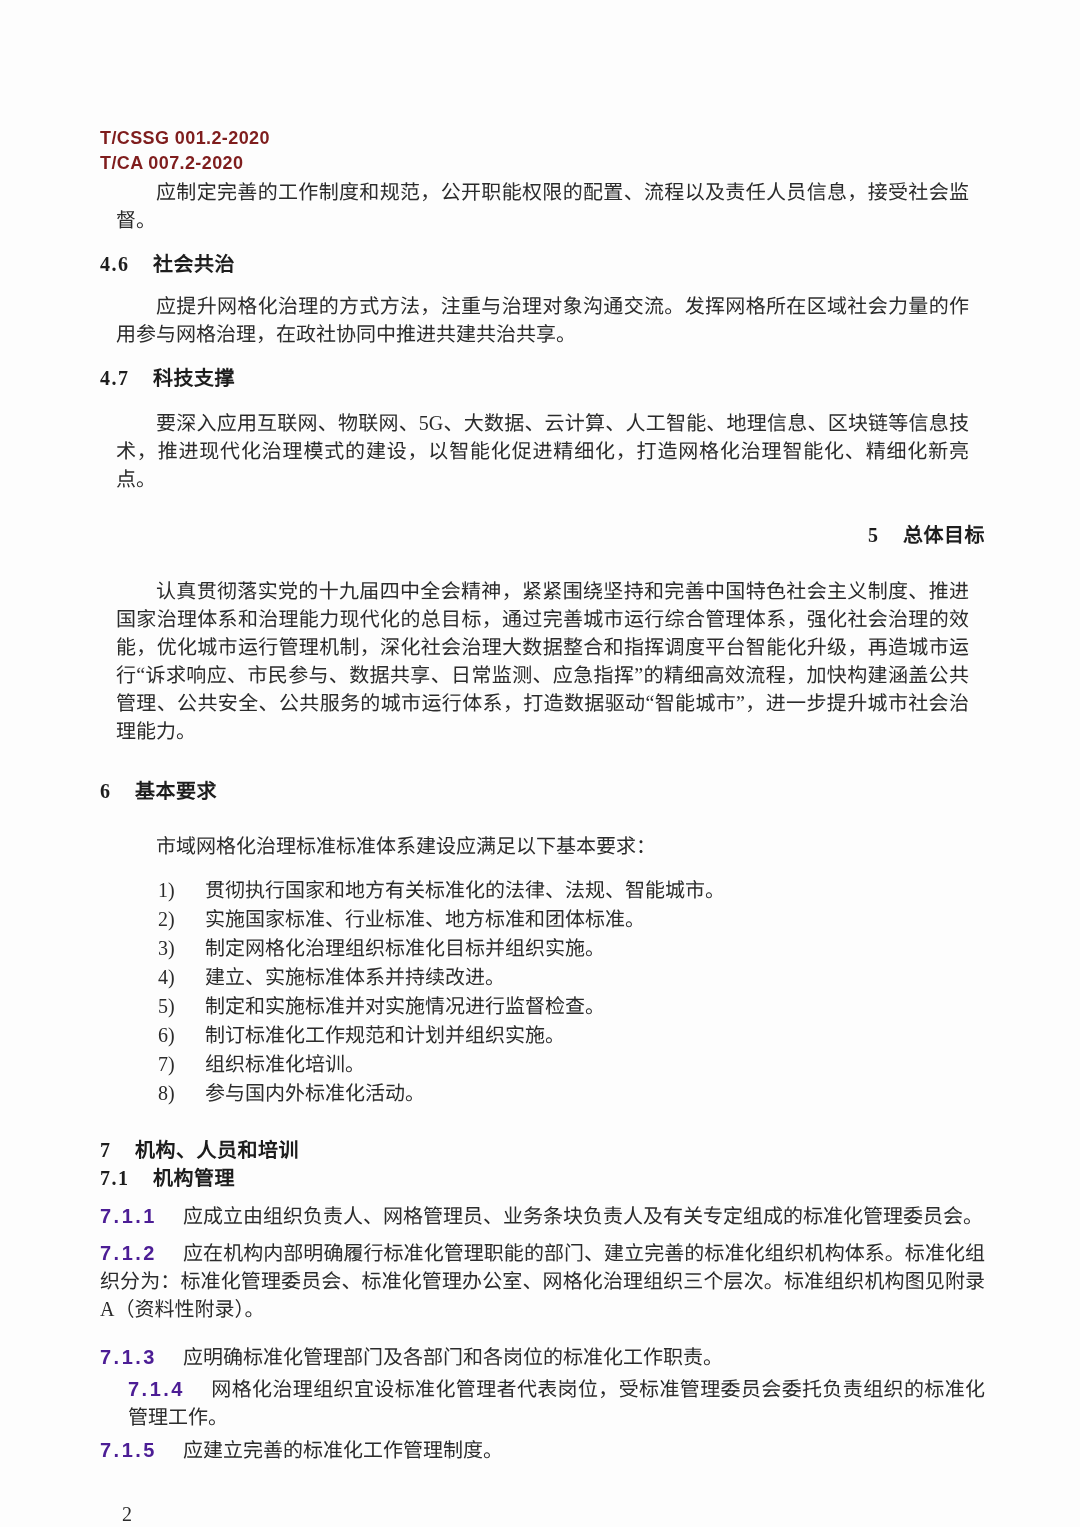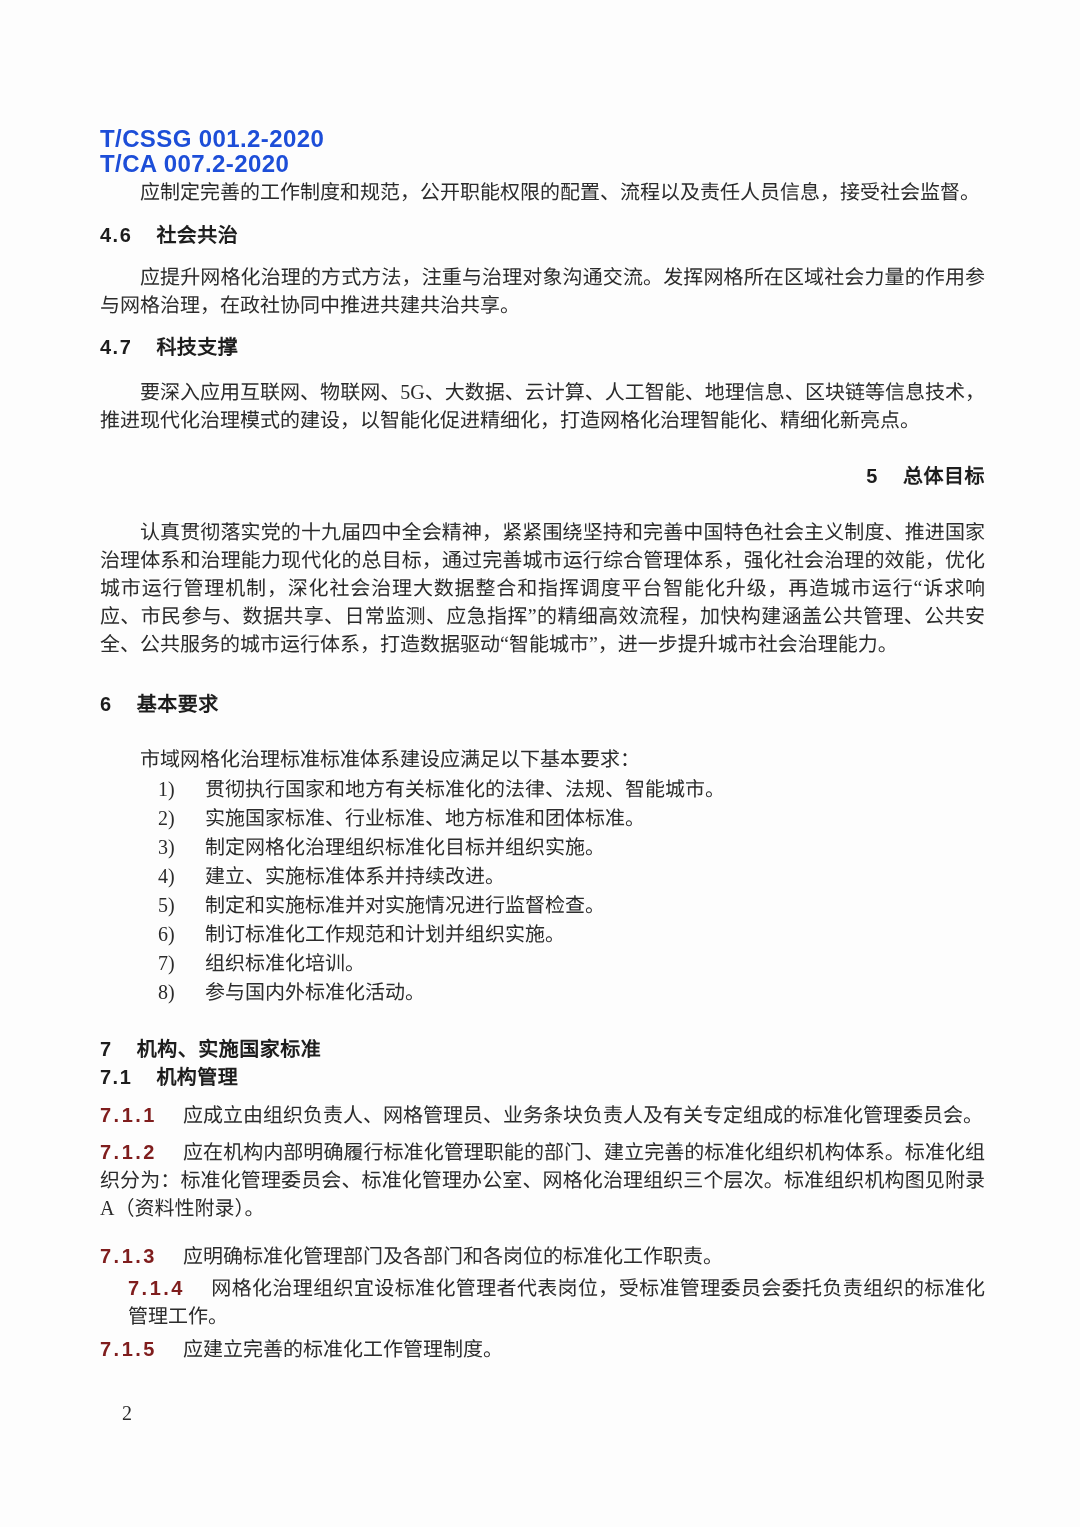--- a/index.html
+++ b/index.html
@@ -17,36 +17,36 @@
     color: #2b2b2b;
     font-family: "Liberation Serif", "DejaVu Serif", serif;
     font-size: 20px;
     line-height: 28px;
     overflow: hidden;
   }
   
   .doc-codes {
     font-family: "Liberation Sans", "DejaVu Sans", sans-serif;
     font-weight: bold;
-    font-size: 24px;
+    font-size: 18px;
     line-height: 25px;
     letter-spacing: 0.4px;
-    color: #1d4ed8;
+    color: #7f1d1d;
   }
   
   .body {
-    margin: 0;
+    margin: 16px;
     text-align: justify;
   }
   .indent { text-indent: 2em; }
   .lead   { margin-top: 2px; }
   
   .heading {
     margin: 0;
-    font-family: Liberation Sans, sans-serif;
+    font-family: Liberation Serif, serif;
     font-weight: bold;
     font-size: 20px;
     line-height: 28px;
     color: #1d1d1d;
     letter-spacing: 0.5px;
   }
   .heading .hnum { margin-right: 18px; letter-spacing: 1.5px; }
   .h46  { margin-top: 15px; }
   .b46  { margin-top: 14px; }
   .h47  { margin-top: 14px; }
@@ -72,21 +72,21 @@
     width: 47px;
   }
   
   .clause {
     margin: 0;
     text-align: justify;
   }
   .clause .cnum {
     font-family: "Liberation Sans", "DejaVu Sans", sans-serif;
     font-weight: bold;
-    color: #7f1d1d;
+    color: #4c1d95;
     letter-spacing: 2.5px;
     margin-right: 26px;
     white-space: nowrap;
   }
   .c711 { margin-top: 10px; }
   .c712 { margin-top: 9px;  }
   .c713 { margin-top: 20px;  }
   .c714 { margin-top: 4px; margin-left: 28px;  }
   .c715 { margin-top: 5px;  }
   
@@ -156,21 +156,21 @@
     <li class="req-item">
       <span class="req-num">7)</span><span class="req-text">组织标准化培训。</span>
     </li>
     <li class="req-item">
       <span class="req-num">8)</span><span class="req-text">参与国内外标准化活动。</span>
     </li>
   </ul>
 
   <h2 class="heading h7">
     <span class="hnum">7</span>
-    <span class="htitle">机构、实施国家标准</span>
+    <span class="htitle">机构、人员和培训</span>
   </h2>
 
   <h2 class="heading h71">
     <span class="hnum">7.1</span>
     <span class="htitle">机构管理</span>
   </h2>
 
   <p class="clause c711">
     <span class="cnum">7.1.1</span><span class="ctext">应成立由组织负责人、网格管理员、业务条块负责人及有关专定组成的标准化管理委员会。</span>
   </p>

